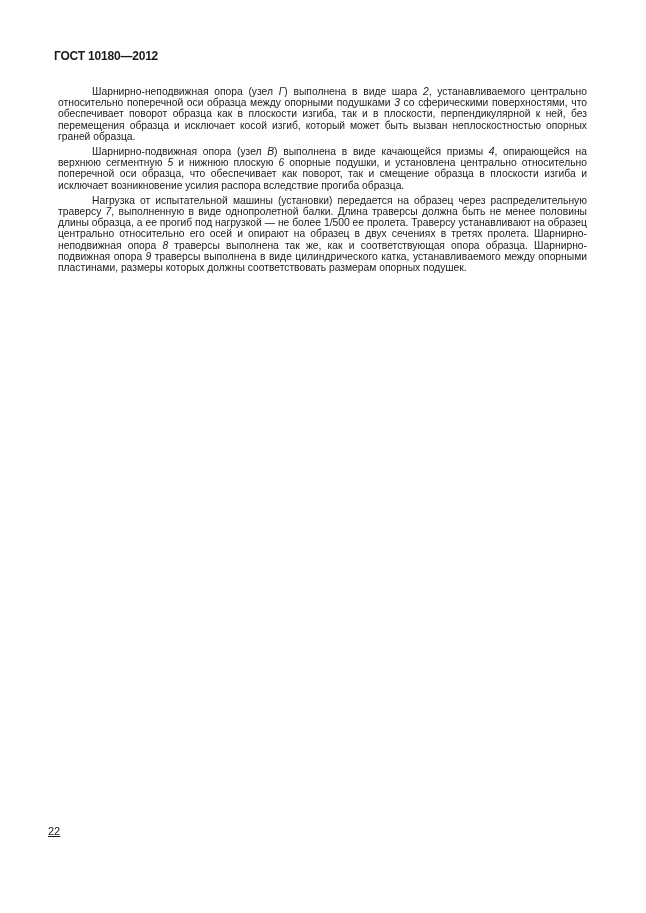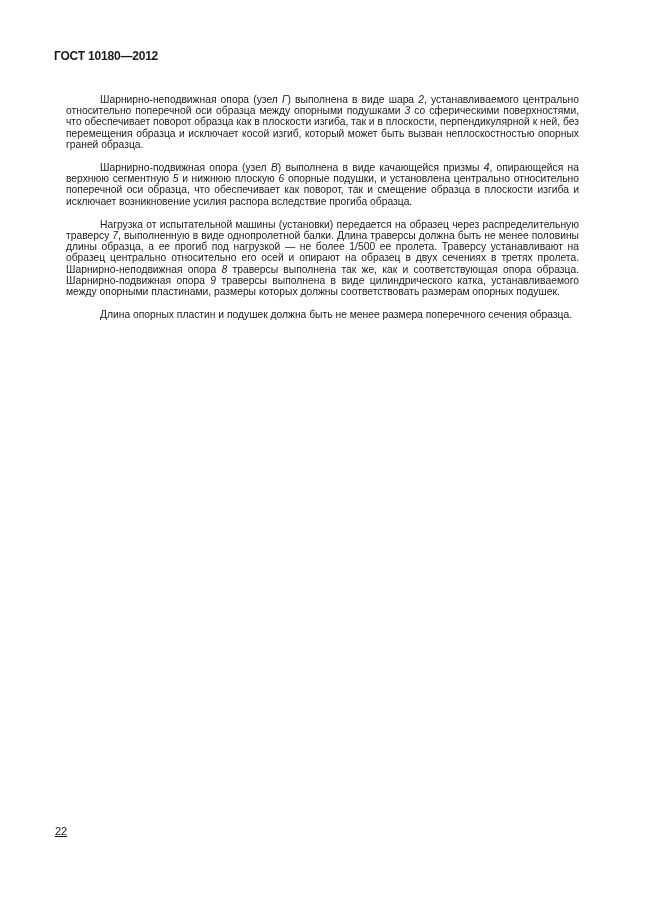--- a/index.html
+++ b/index.html
@@ -1,27 +1,26 @@
 <!DOCTYPE html>
 <html><head>
 <meta charset="utf-8">
 <style>
   html, body { margin: 0; padding: 0; background: #ffffff; }
   body { width: 646px; height: 913px; position: relative; overflow: hidden; font-family: "Liberation Sans", sans-serif; color: #1a1a1a; }
   .header { position: absolute; left: 54px; top: 49px; font-size: 12px; font-weight: bold; letter-spacing: -0.2px; }
   .body-text { position: absolute; left: 54px; top: 82px; width: 537px; font-size: 10.3px; line-height: 11.2px; text-align: justify; }
-  .body-text p { margin: 12px; text-indent: 34px; text-align: justify; text-align-last: left; }
+  .body-text p { margin: 4px; text-indent: 34px; text-align: justify; text-align-last: left; }
   .body-text i { font-style: italic; }
-  .page-number { position: absolute; left: 55px; top: 825px; font-size: 11px; text-decoration: underline; }
+  .page-number { position: absolute; left: 48px; top: 825px; font-size: 11px; text-decoration: underline; }
 </style>
 </head>
 <body>
 
 <div class="header">ГОСТ 10180—2012</div>
 
 <div class="body-text" id="body-text">
     <p><span>Шарнирно-неподвижная опора (узел </span><i>Г</i><span>) выполнена в виде шара </span><i>2</i><span>, устанавливаемого центрально относительно поперечной оси образца между опорными подушками </span><i>3</i><span> со сферическими поверхностями, что обеспечивает поворот образца как в плоскости изгиба, так и в плоскости, перпендикулярной к ней, без перемещения образца и исключает косой изгиб, который может быть вызван неплоскостностью опорных граней образца.</span></p>
     <p><span>Шарнирно-подвижная опора (узел </span><i>В</i><span>) выполнена в виде качающейся призмы </span><i>4</i><span>, опирающейся на верхнюю сегментную </span><i>5</i><span> и нижнюю плоскую </span><i>6</i><span> опорные подушки, и установлена центрально относительно поперечной оси образца, что обеспечивает как поворот, так и смещение образца в плоскости изгиба и исключает возникновение усилия распора вследствие прогиба образца.</span></p>
     <p><span>Нагрузка от испытательной машины (установки) передается на образец через распределительную траверсу </span><i>7</i><span>, выполненную в виде однопролетной балки. Длина траверсы должна быть не менее половины длины образца, а ее прогиб под нагрузкой — не более 1/500 ее пролета. Траверсу устанавливают на образец центрально относительно его осей и опирают на образец в двух сечениях в третях пролета. Шарнирно-неподвижная опора </span><i>8</i><span> траверсы выполнена так же, как и соответствующая опора образца. Шарнирно-подвижная опора </span><i>9</i><span> траверсы выполнена в виде цилиндрического катка, устанавливаемого между опорными пластинами, размеры которых должны соответствовать размерам опорных подушек.</span></p>
-    <p><span>Длина опорных пластин и подушек должна быть не менее размера поперечного сечения образца.</span></p>
   </div>
 
 <div class="page-number">22</div>
 
 </body></html>

